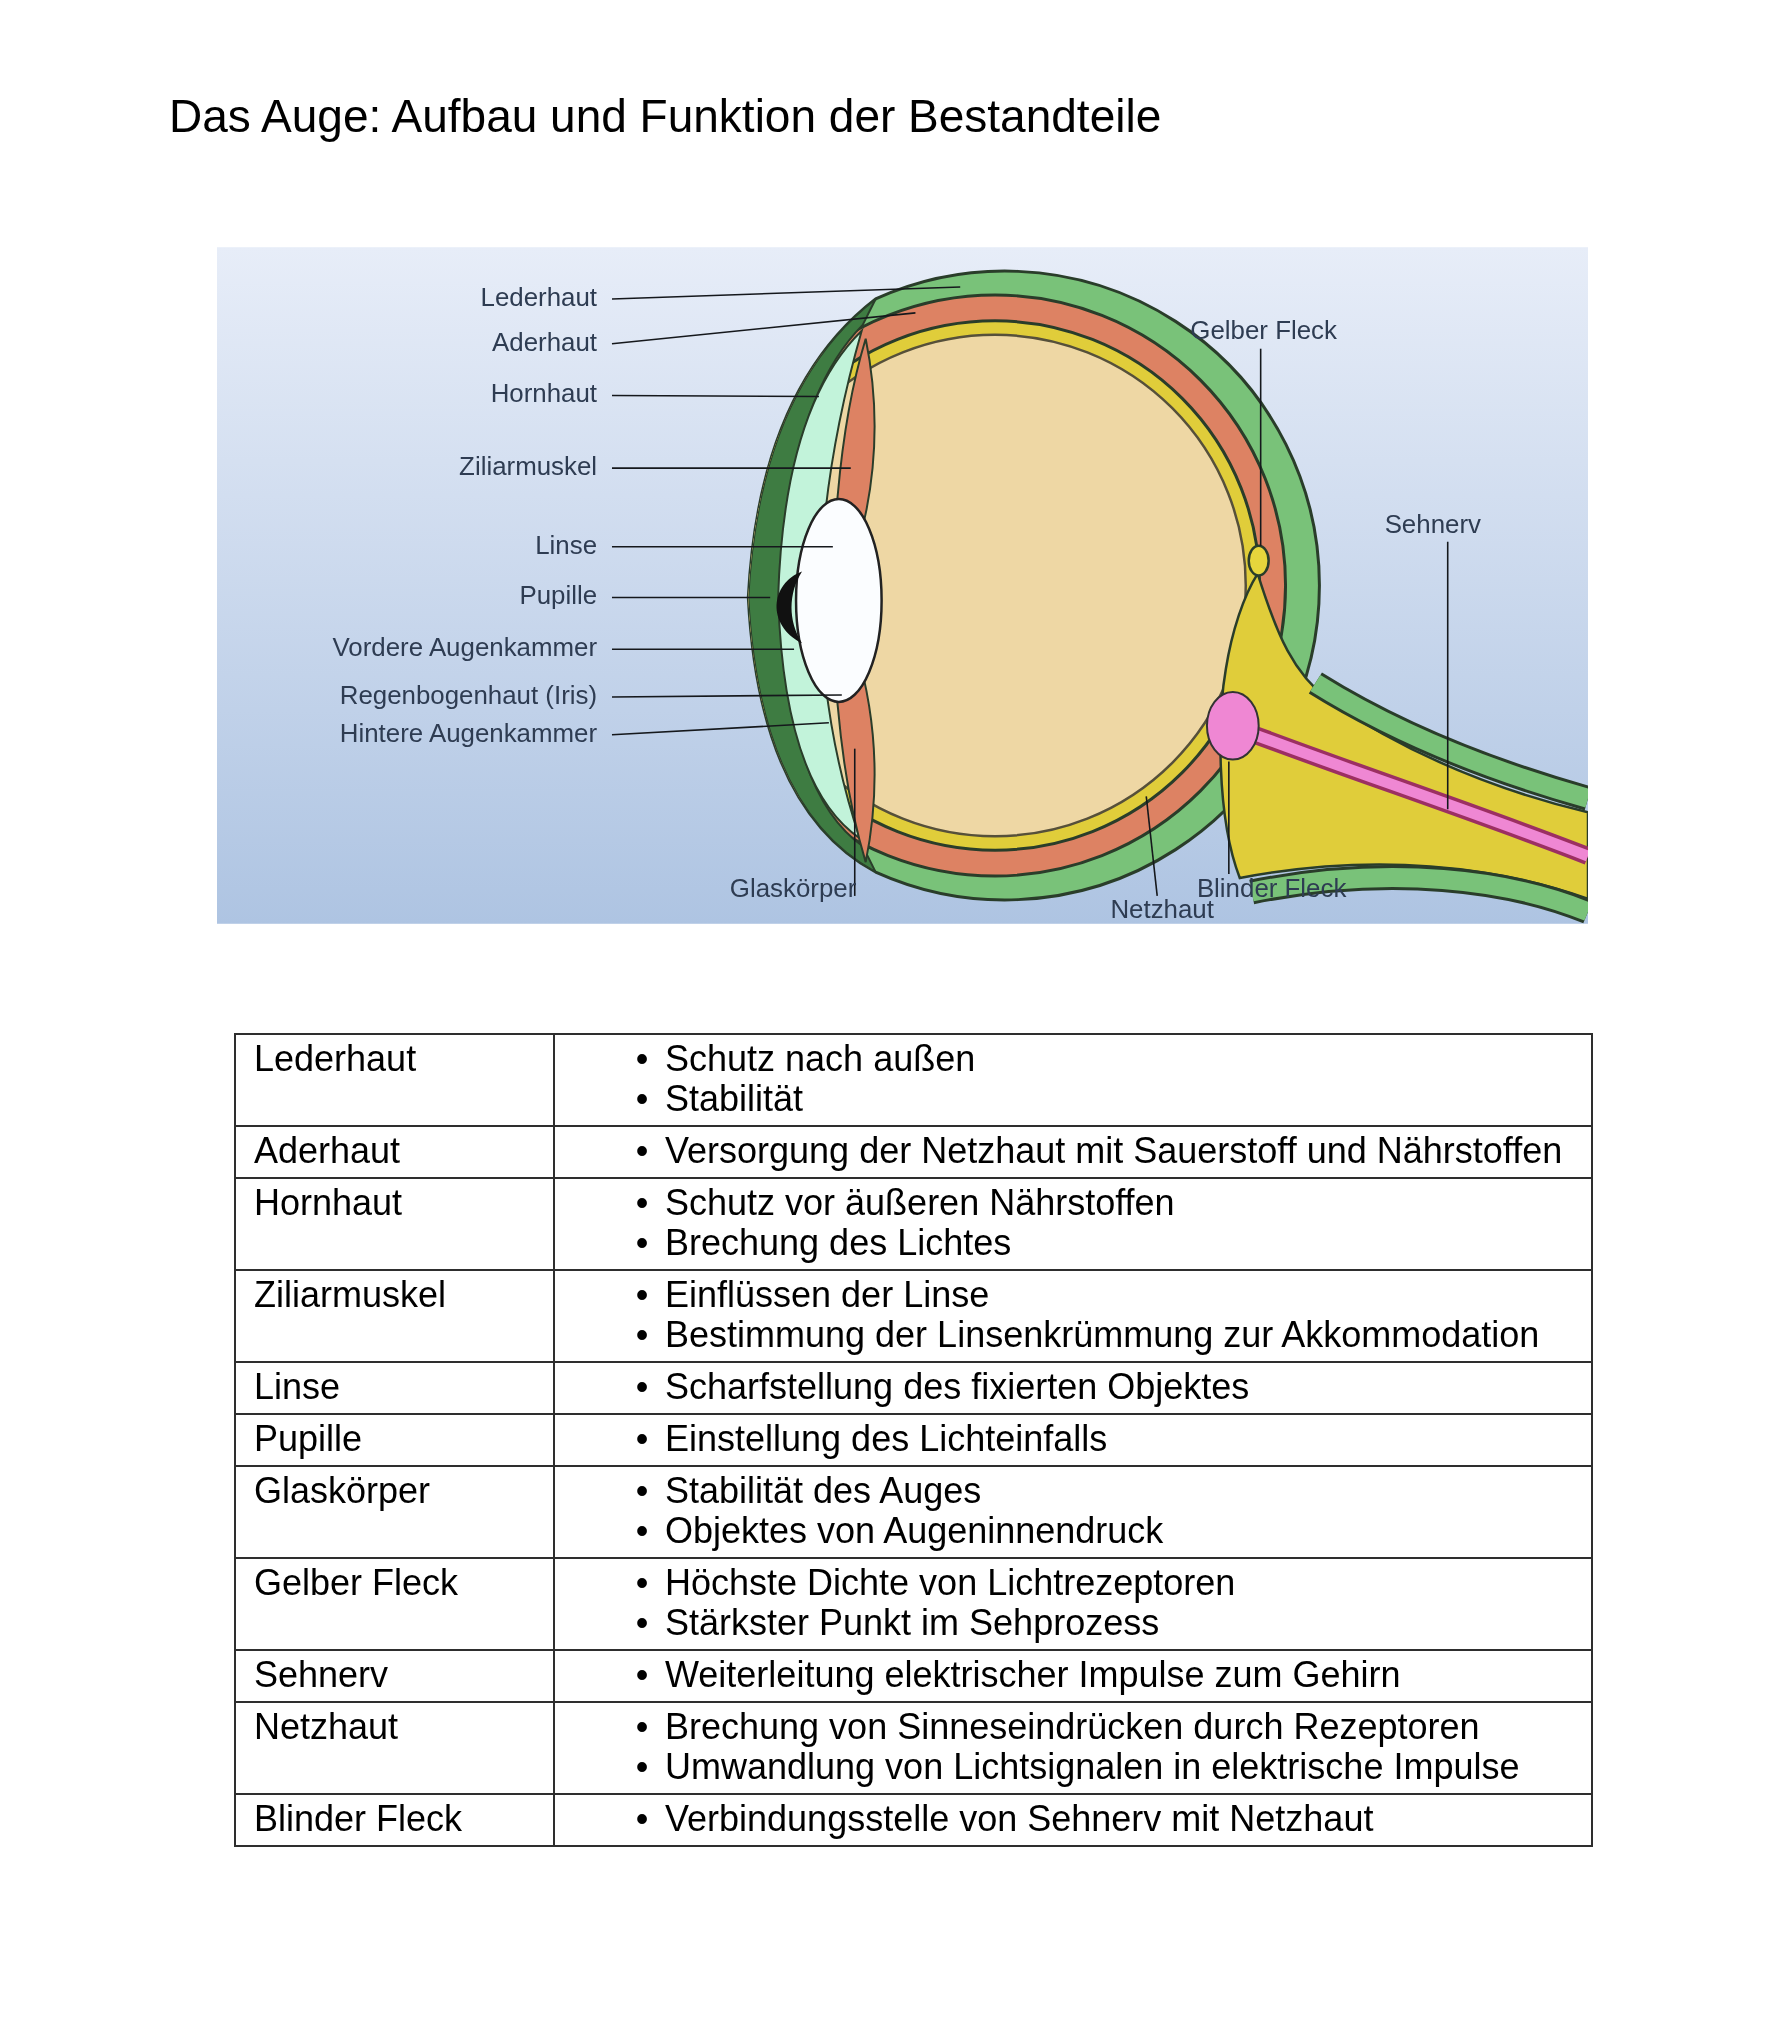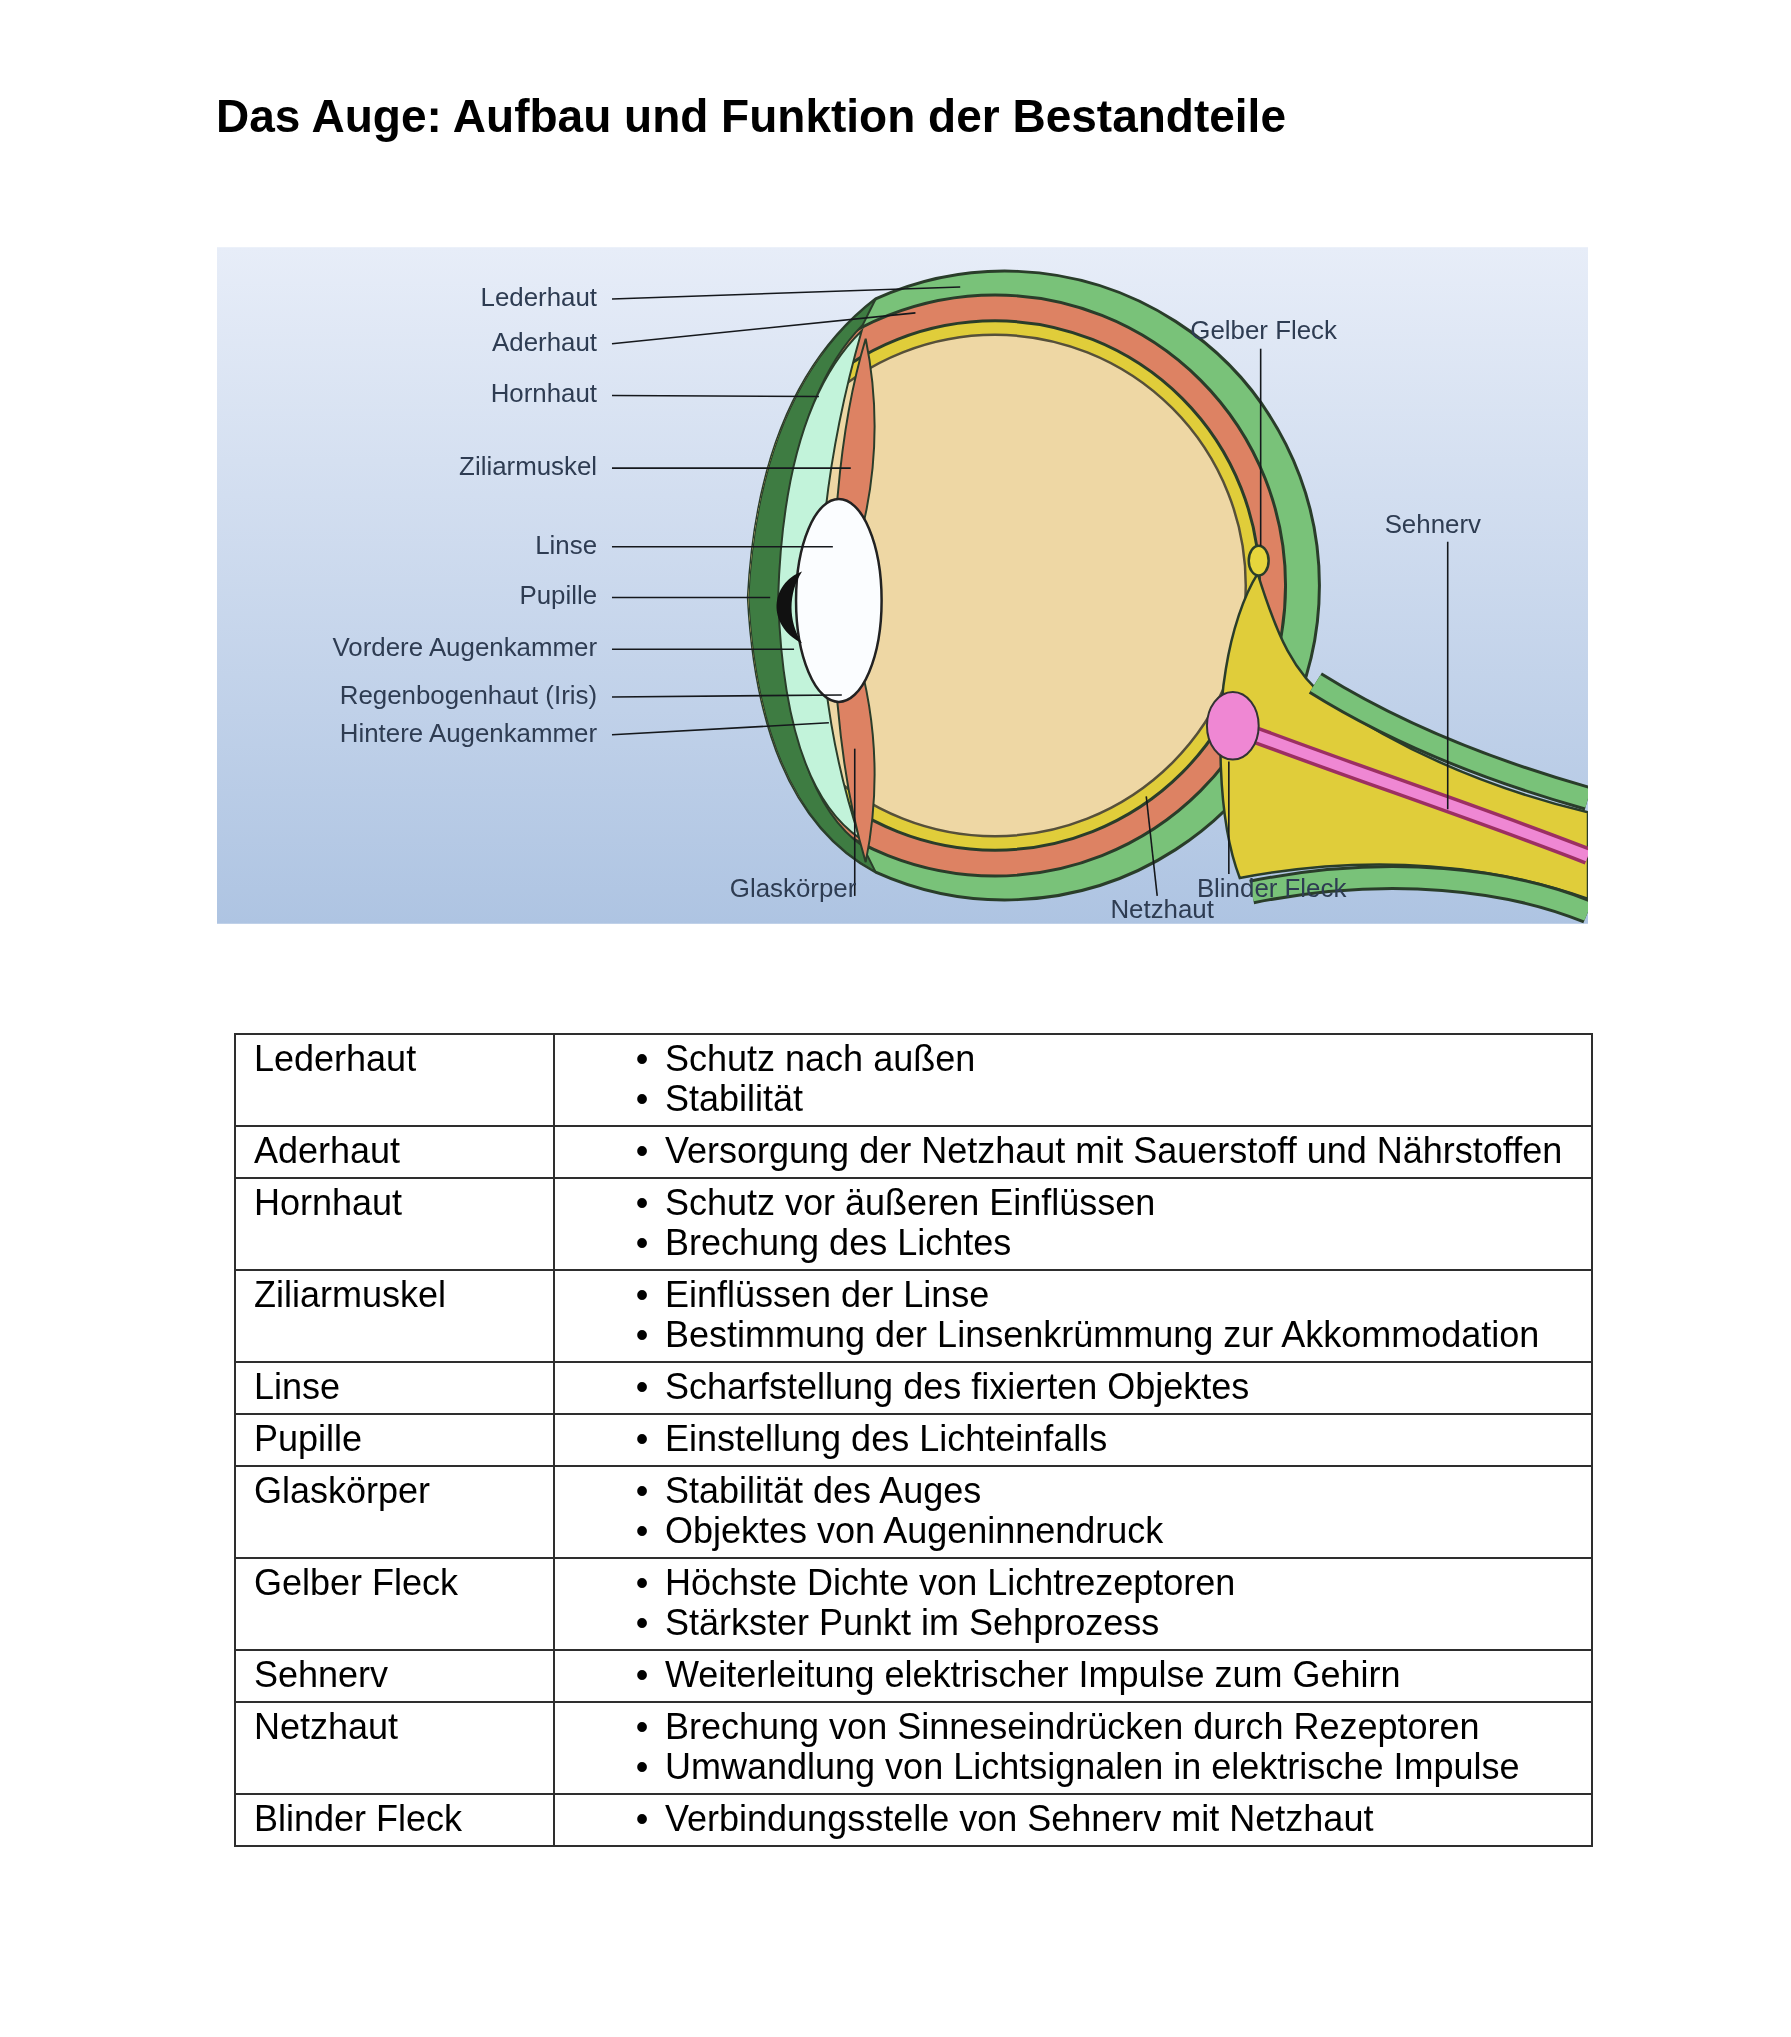--- a/index.html
+++ b/index.html
@@ -4,21 +4,21 @@
 <style>
   html,body { margin:0; padding:0; }
   body {
     width:1792px; height:2038px; position:relative; overflow:hidden;
     background:#ffffff;
     font-family:"Liberation Sans", sans-serif;
     color:#000;
   }
   .page-title {
     position:absolute; left:169px; top:58px;
-    font-size:46px; font-weight:bold; color:#000; white-space:nowrap;margin-left:47px;
+    font-size:46px; font-weight:normal; color:#000; white-space:nowrap;
   }
   .diagram-wrap {
     position:absolute; left:217px; top:247px; width:1371px; height:677px;
   }
   svg { display:block; }
   svg text {
     font-family:"Liberation Sans", sans-serif;
     font-size:26px; fill:#2e3c52;
   }
   .bg-stop-top    { stop-color:var(--bg-top,#e7edf8); }
@@ -158,21 +158,21 @@
             <span class="dot">•</span>
             <span class="txt">Versorgung der Netzhaut mit Sauerstoff und Nährstoffen</span>
           </div>
         </td>
       </tr>
       <tr>
         <td class="part-cell">Hornhaut</td>
         <td class="fn-cell">
           <div class="bullet-line">
             <span class="dot">•</span>
-            <span class="txt">Schutz vor äußeren Einflüssen</span>
+            <span class="txt">Schutz vor äußeren Nährstoffen</span>
           </div>
           <div class="bullet-line">
             <span class="dot">•</span>
             <span class="txt">Brechung des Lichtes</span>
           </div>
         </td>
       </tr>
       <tr>
         <td class="part-cell">Ziliarmuskel</td>
         <td class="fn-cell">

